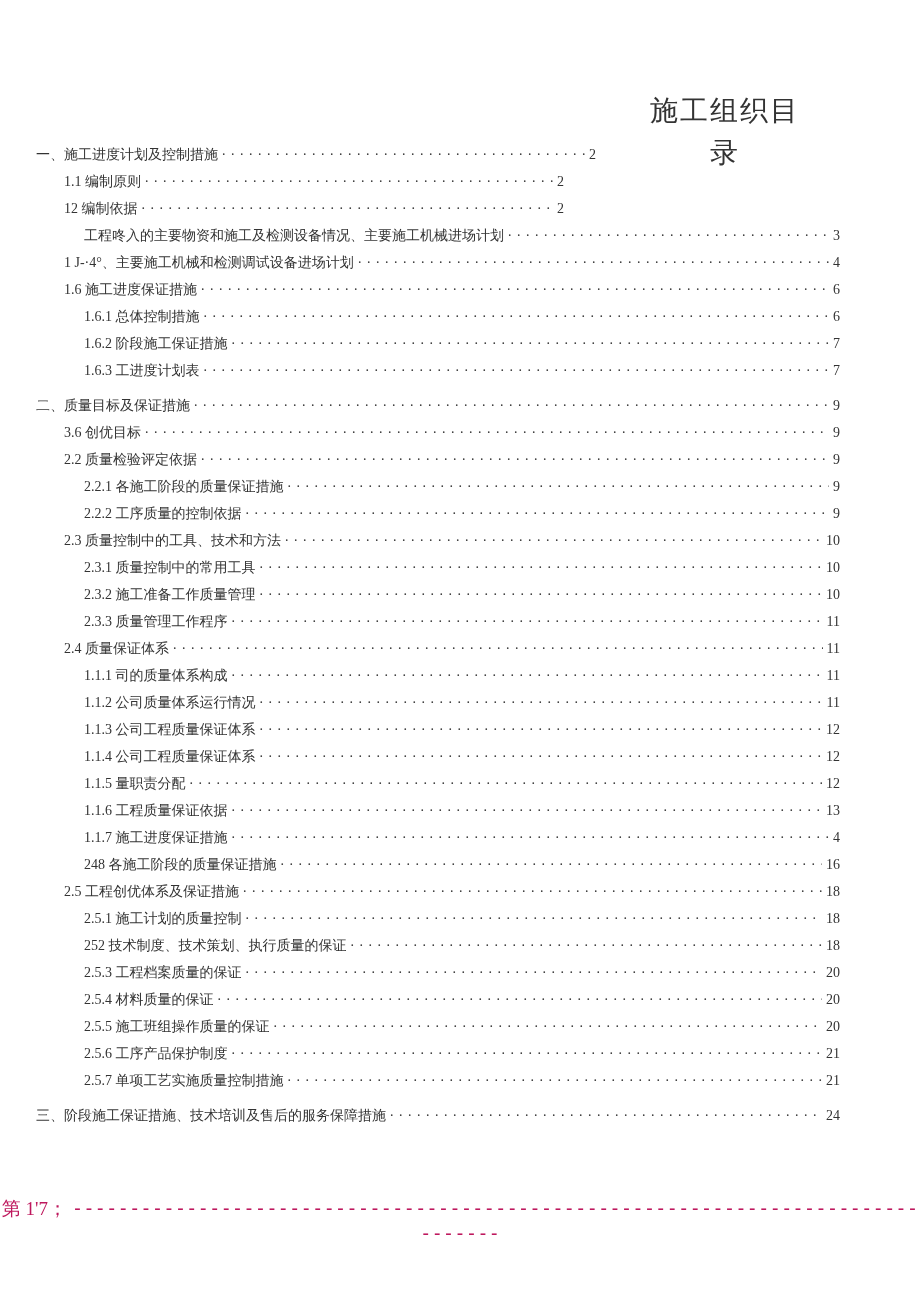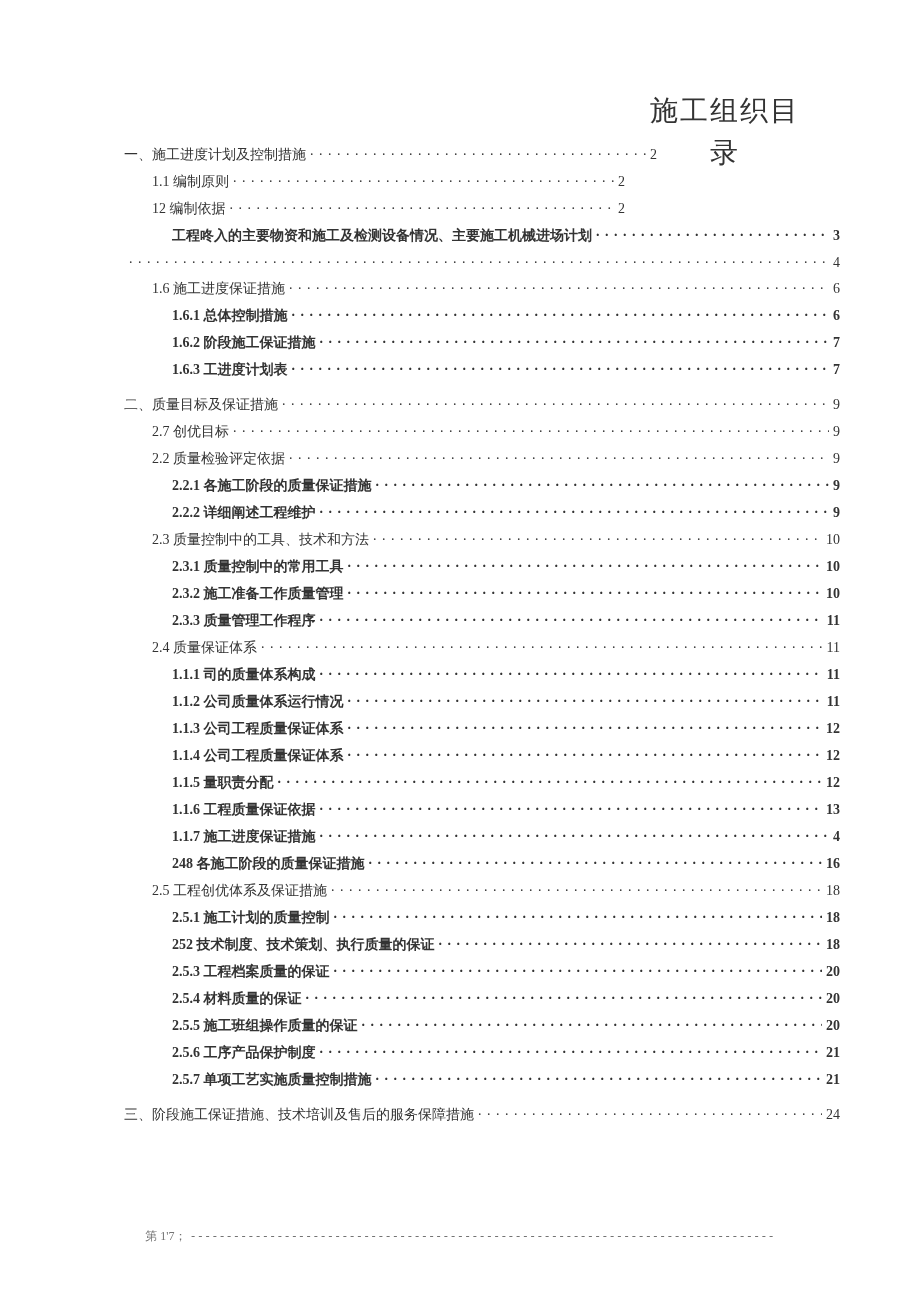--- a/index.html
+++ b/index.html
@@ -6,21 +6,21 @@
     margin: 0;
     padding: 0;
     background: #ffffff;
     font-family: "SimSun", "宋体", serif;
     width: 920px;
     height: 1301px;
     position: relative;
     color: #333;
   }
   .page {
-    padding: 90px 80px 40px 97px;
+    padding: 90px 80px 40px 36px;
     box-sizing: border-box;
     position: relative;
   }
   .title-float {
     position: absolute;
     right: 120px;
     top: 90px;
     font-size: 28px;
     font-family: "SimSun", serif;
     text-align: center;
@@ -32,21 +32,20 @@
     font-size: 14px;
   }
   .toc-row {
     display: flex;
     align-items: baseline;
     margin-bottom: 8px;
     white-space: nowrap;
   }
   .toc-label {
     flex: 0 0 auto;
-    margin-left: 27px;
   }
   .toc-leader {
     flex: 1 1 auto;
     overflow: hidden;
     position: relative;
     height: 1em;
     margin: 0 4px;
   }
   .toc-leader::after {
     content: ". . . . . . . . . . . . . . . . . . . . . . . . . . . . . . . . . . . . . . . . . . . . . . . . . . . . . . . . . . . . . . . . . . . . . . . . . . . . . . . . . . . . . . . . . . . . . . . . . . . . . . . . . . . . . . . . . . . . . . . . . . . . . . . . . . . . .";
@@ -57,29 +56,29 @@
     letter-spacing: 1px;
     color: #333;
     white-space: nowrap;
     overflow: hidden;
   }
   .toc-page {
     flex: 0 0 auto;
   }
   .lvl1 { margin-left: 0; margin-top: 16px; }
   .lvl2 { margin-left: 28px; }
-  .lvl3 { margin-left: 48px; font-weight: bold; }
+  .lvl3 { margin-left: 48px; }
   .footer {
     position: absolute;
     bottom: 56px;
     left: 0;
     right: 0;
     text-align: center;
-    font-size: 12px;
-    color: #737373;
+    font-size: 19px;
+    color: #be185d;
   }
   .footer-dash {
     letter-spacing: 0;
     font-family: monospace;
   }
 </style>
 </head>
 <body>
 
 <div class="page">
@@ -104,20 +103,21 @@
         <span class="toc-label">12 编制依据</span>
         <span class="toc-leader"></span>
         <span class="toc-page">2</span>
       </div>
       <div class="toc-row lvl3">
         <span class="toc-label">工程咚入的主要物资和施工及检测设备情况、主要施工机械进场计划</span>
         <span class="toc-leader"></span>
         <span class="toc-page">3</span>
       </div>
       <div class="toc-row lvl2">
+        <span class="toc-label">1  J-·4°、主要施工机械和检测调试设备进场计划</span>
         <span class="toc-leader"></span>
         <span class="toc-page">4</span>
       </div>
       <div class="toc-row lvl2">
         <span class="toc-label">1.6 施工进度保证措施</span>
         <span class="toc-leader"></span>
         <span class="toc-page">6</span>
       </div>
       <div class="toc-row lvl3">
         <span class="toc-label">1.6.1   总体控制措施</span>
@@ -133,36 +133,36 @@
         <span class="toc-label">1.6.3     工进度计划表</span>
         <span class="toc-leader"></span>
         <span class="toc-page">7</span>
       </div>
       <div class="toc-row lvl1">
         <span class="toc-label">二、质量目标及保证措施</span>
         <span class="toc-leader"></span>
         <span class="toc-page">9</span>
       </div>
       <div class="toc-row lvl2">
-        <span class="toc-label">2.7   创优目标</span>
+        <span class="toc-label">3.6   创优目标</span>
         <span class="toc-leader"></span>
         <span class="toc-page">9</span>
       </div>
       <div class="toc-row lvl2">
         <span class="toc-label">2.2   质量检验评定依据</span>
         <span class="toc-leader"></span>
         <span class="toc-page">9</span>
       </div>
       <div class="toc-row lvl3">
         <span class="toc-label">2.2.1   各施工阶段的质量保证措施</span>
         <span class="toc-leader"></span>
         <span class="toc-page">9</span>
       </div>
       <div class="toc-row lvl3">
-        <span class="toc-label">2.2.2   详细阐述工程维护</span>
+        <span class="toc-label">2.2.2   工序质量的控制依据</span>
         <span class="toc-leader"></span>
         <span class="toc-page">9</span>
       </div>
       <div class="toc-row lvl2">
         <span class="toc-label">2.3   质量控制中的工具、技术和方法</span>
         <span class="toc-leader"></span>
         <span class="toc-page">10</span>
       </div>
       <div class="toc-row lvl3">
         <span class="toc-label">2.3.1   质量控制中的常用工具</span>

